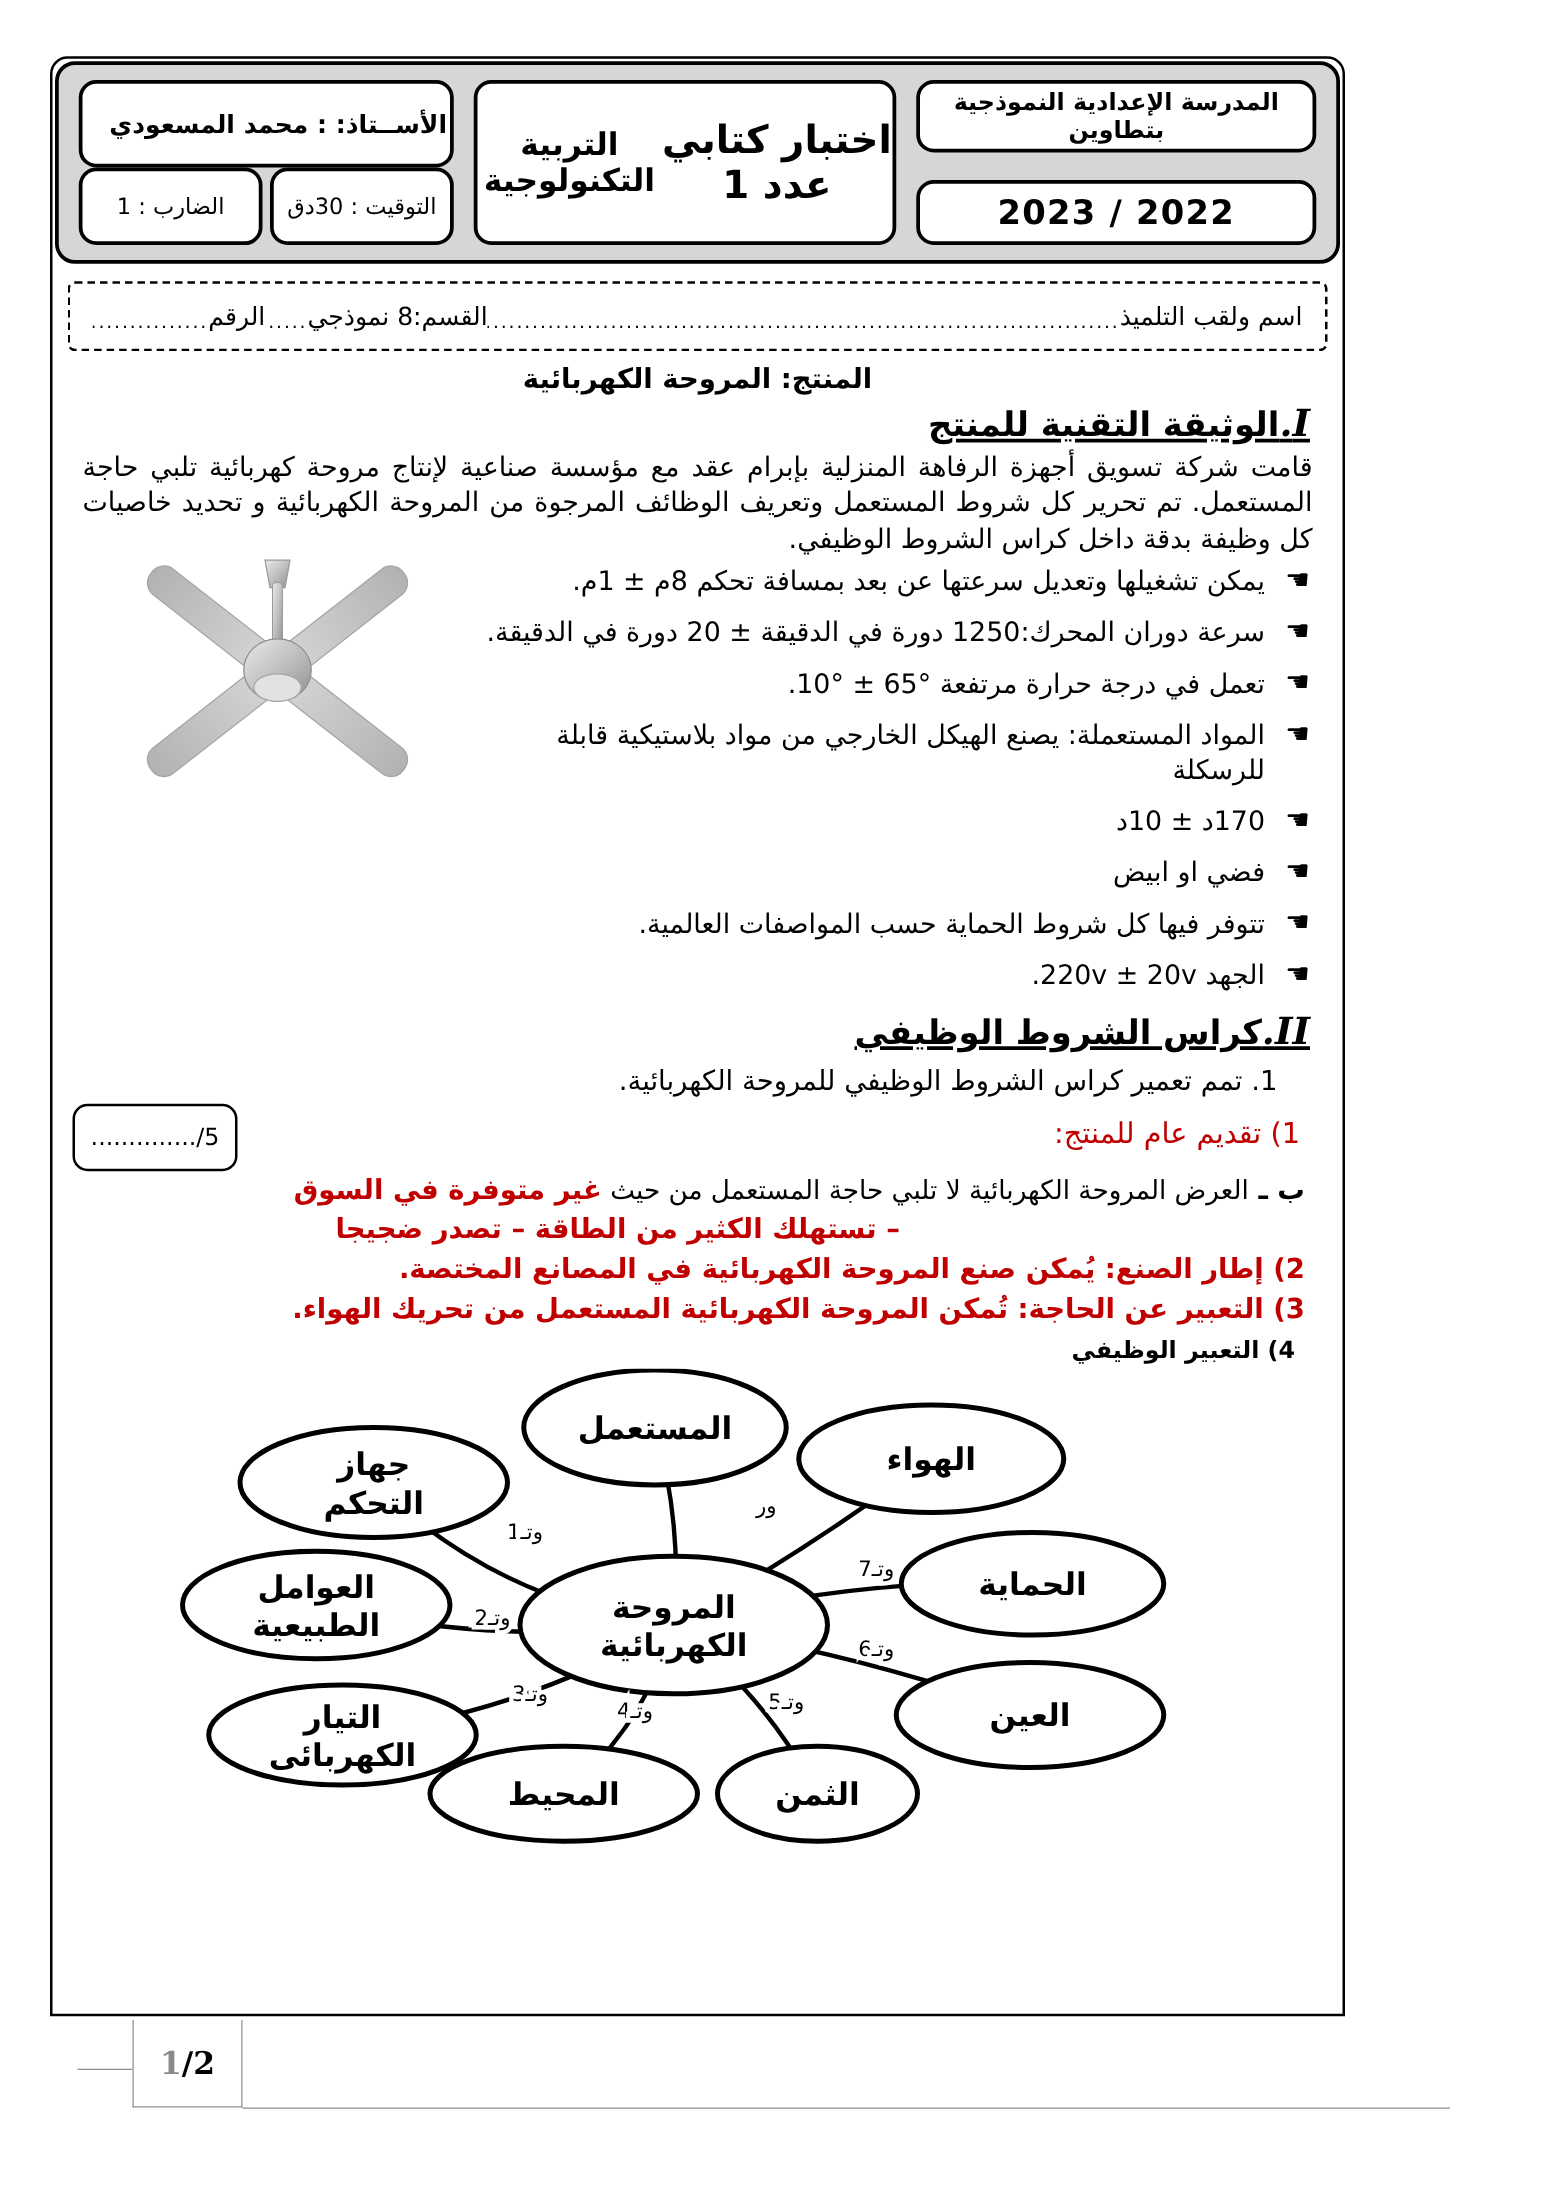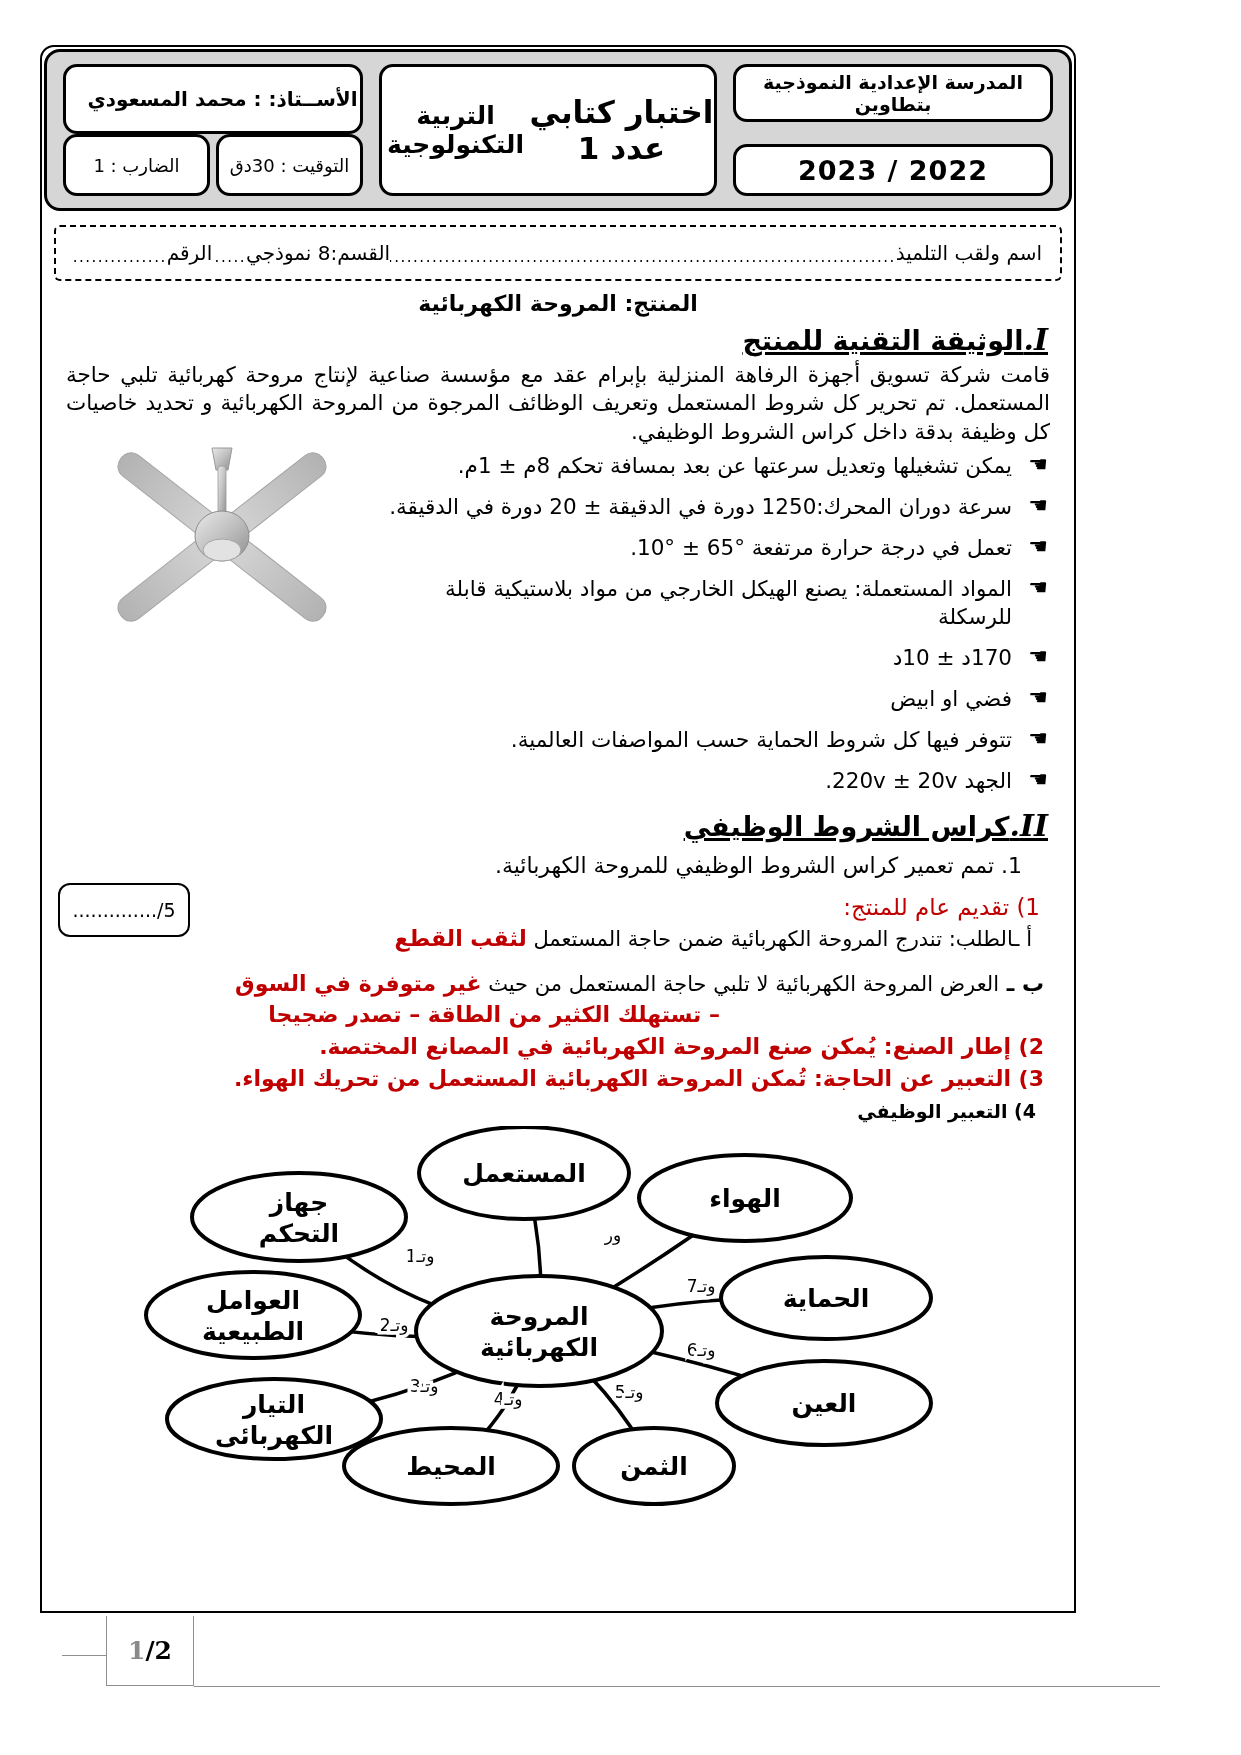--- a/index.html
+++ b/index.html
@@ -164,23 +164,20 @@
         <li><span class="hand">☚</span><span>الجهد 220v ± 20v.</span></li>
       </ul>
     </div>
 
     <h2 class="sec-heading"><span class="inner"><span class="roman">II.</span><span>كراس الشروط الوظيفي</span></span></h2>
 
     <div class="item1">1. تمم تعمير كراس الشروط الوظيفي للمروحة الكهربائية.</div>
 
     <div class="q-title">1) تقديم عام للمنتج:</div>
 
-    <div class="line-a">
-      <span>أ ـ</span><span>الطلب: تندرج المروحة الكهربائية ضمن حاجة المستعمل </span><span class="red-strong">لثقب القطع</span>
-    </div>
 
     <div class="line-b">
       <span class="b-prefix">ب ـ </span><span>العرض المروحة الكهربائية لا تلبي حاجة المستعمل من حيث </span><span class="red-strong">غير متوفرة في السوق</span>
     </div>
 
     <div class="line-c">– تستهلك الكثير من الطاقة – تصدر ضجيجا</div>
     <div class="q-red">2) إطار الصنع: يُمكن صنع المروحة الكهربائية في المصانع المختصة.</div>
     <div class="q-red">3) التعبير عن الحاجة: تُمكن المروحة الكهربائية المستعمل من تحريك الهواء.</div>
     <div class="q-black">4) التعبير الوظيفي</div>
 

